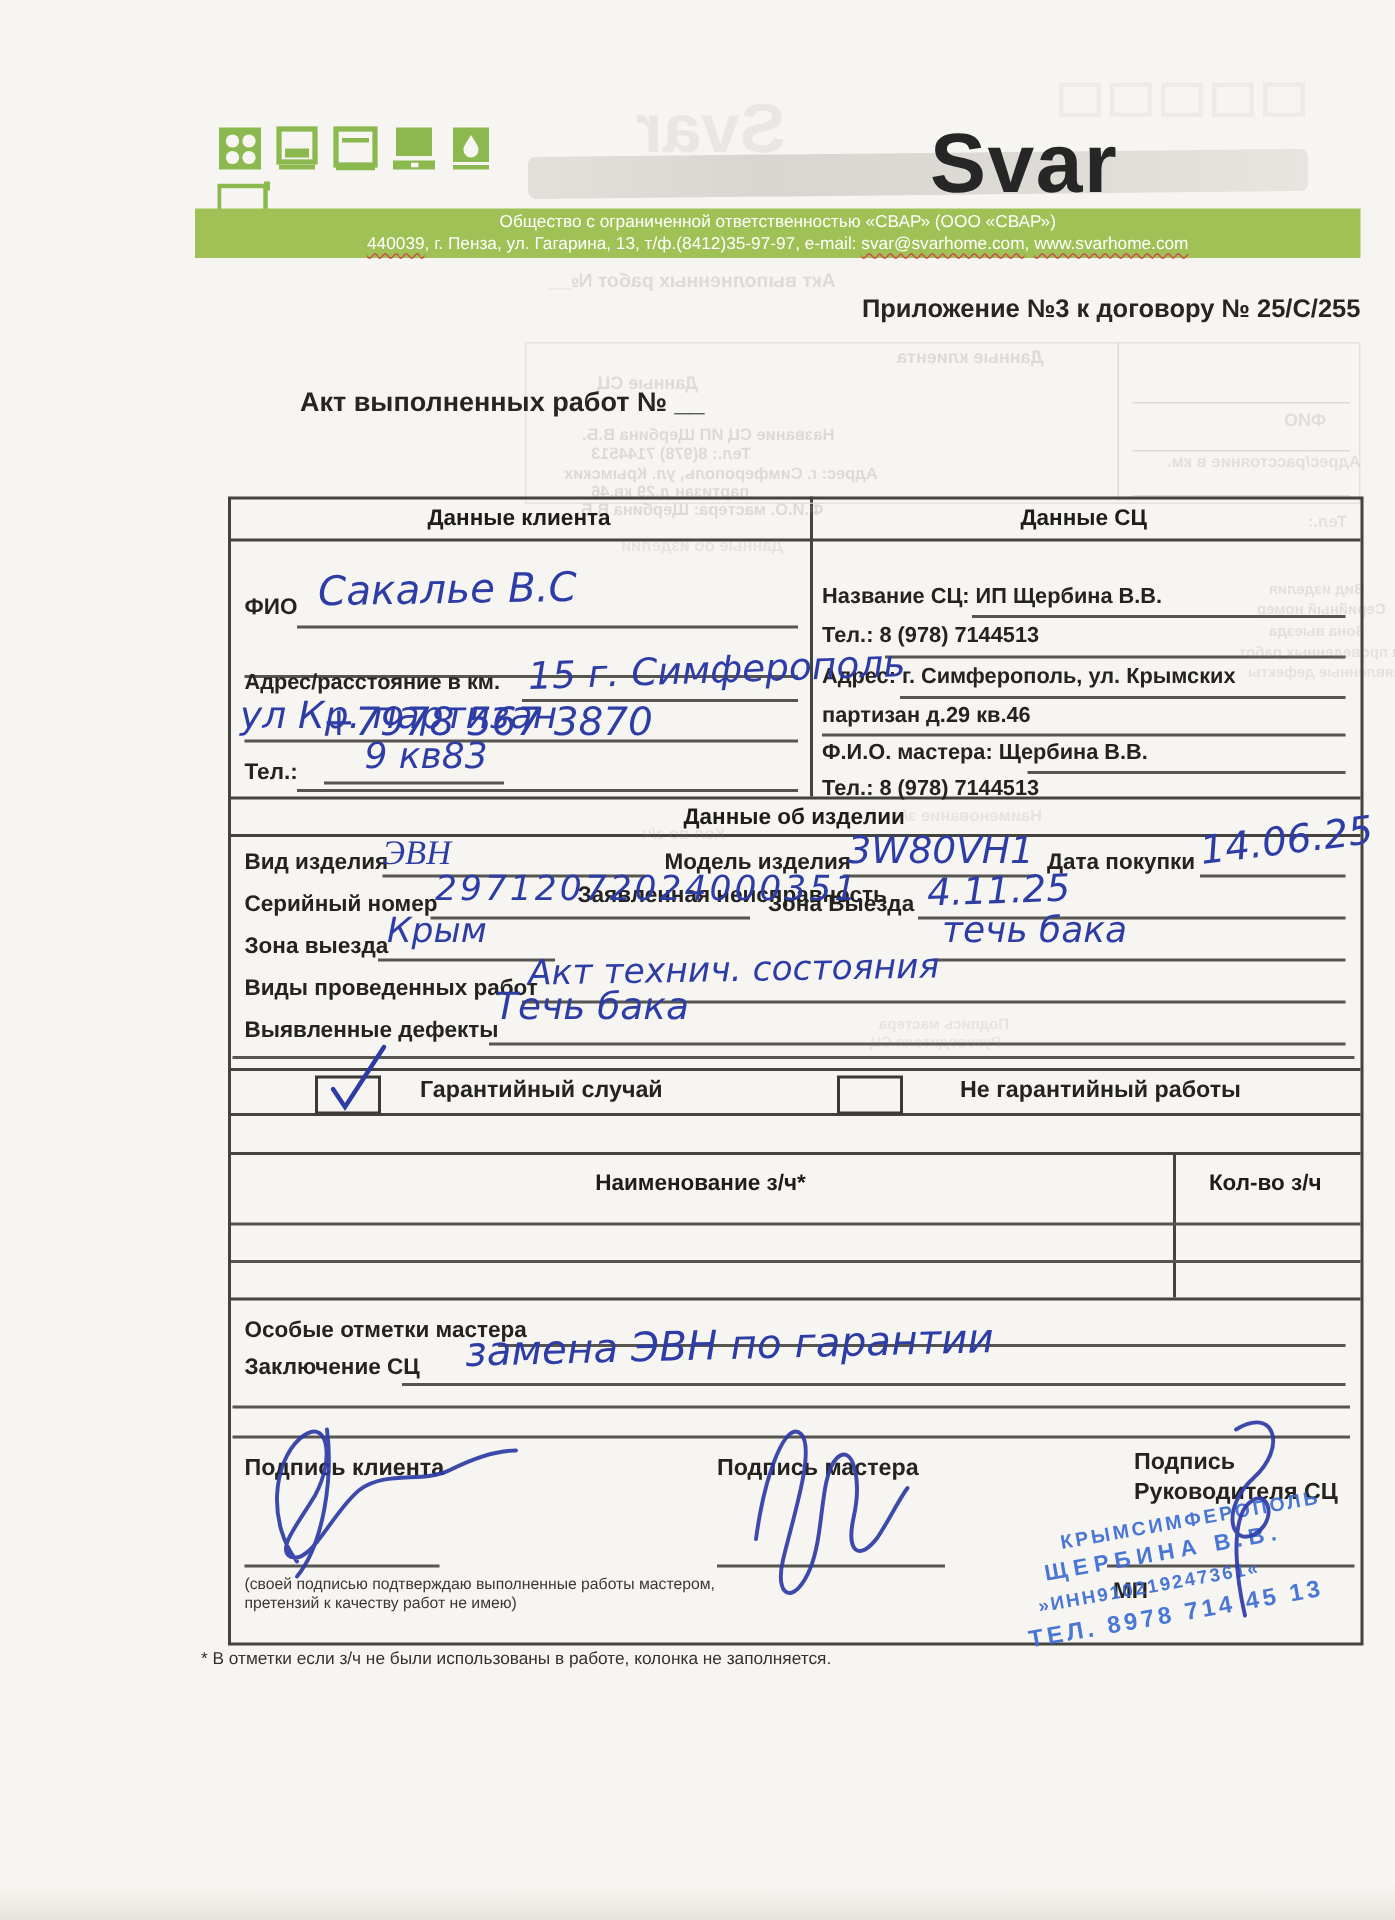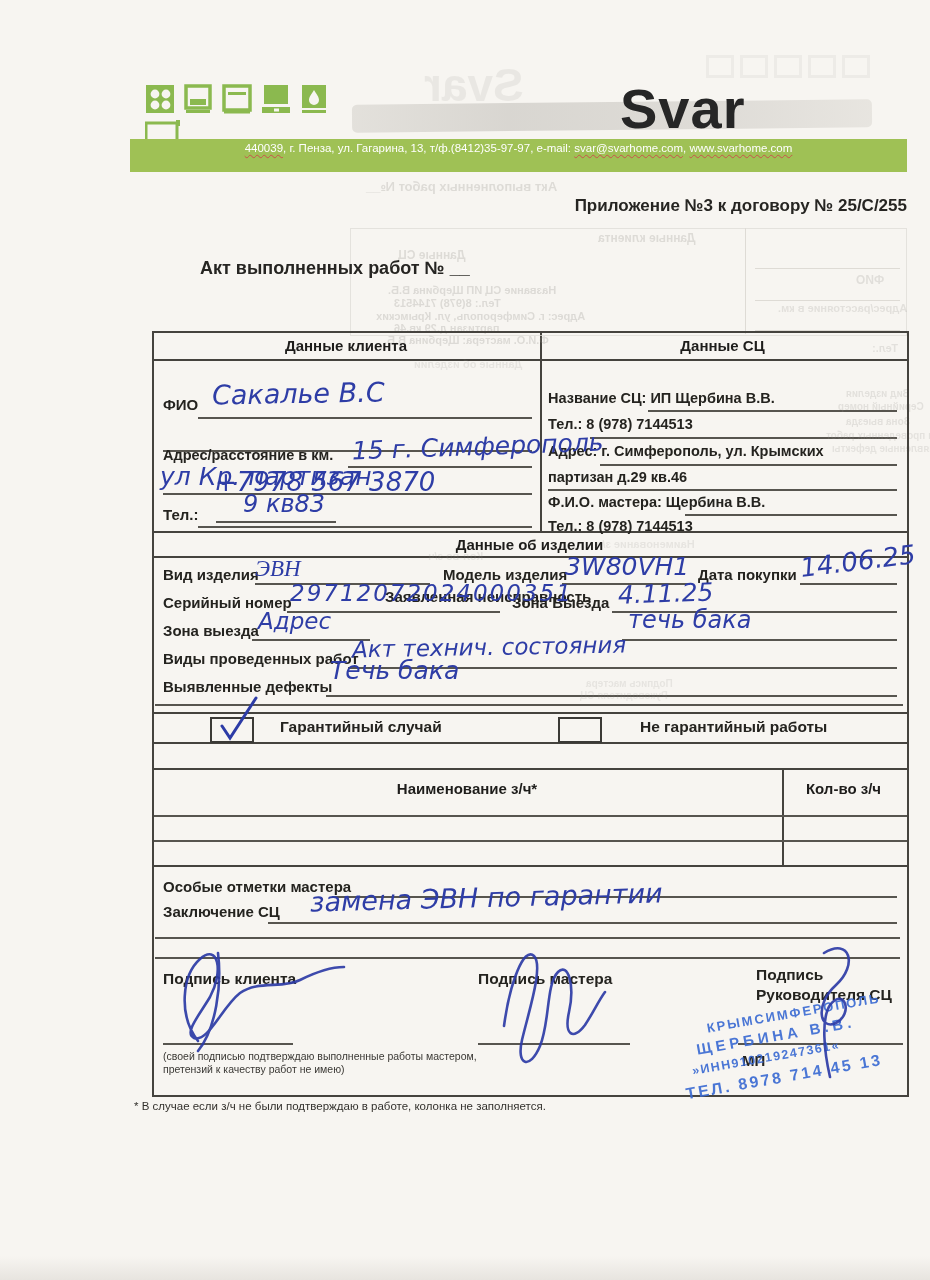--- a/index.html
+++ b/index.html
@@ -75,20 +75,21 @@
   </div>
   <div class="abs" style="left:145px;top:113px;font-size:21px;color:#85b43e;letter-spacing:1px;font-weight:normal;margin-top:33px;">Бытовая техника</div>
 
   <div class="abs" style="left:352px;top:102px;width:520px;height:28px;border-radius:5px;opacity:.5;
        background:linear-gradient(90deg,#cfccc6,#bab7b1 30%,#c6c3bd 70%,#d8d5cf);transform:rotate(-.6deg);"></div>
 
   <div class="abs" style="left:620px;top:76px;font-size:56px;font-weight:bold;color:#262626;
        letter-spacing:1px;font-family:'Liberation Sans',sans-serif;z-index:3;">Svar</div>
 
   <div class="abs banner" style="left:130px;top:139px;width:777px;height:31px;padding-top:2px;z-index:3;">
+    <div>Общество с ограниченной ответственностью «СВАР» (ООО «СВАР»)</div>
     <div><span class="wavy">440039</span><span>, г. Пенза, ул. Гагарина, 13, т/ф.(8412)35-97-97, e-mail: </span><span class="wavy">svar@svarhome.com</span><span>, </span><span class="wavy">www.svarhome.com</span></div>
   </div>
 
   <div class="abs ghosticonrow" style="left:700px;top:55px;opacity:.35;z-index:1;">
     <span></span><span></span><span></span><span></span><span></span>
   </div>
 
   <div class="abs" style="left:0;top:196px;width:907px;text-align:right;font-size:17px;font-weight:bold;z-index:3;">Приложение №3 к договору № 25/С/255</div>
 
   <div class="abs" style="left:350px;top:228px;width:555px;height:106px;border:1px solid #dedbd5;opacity:.75;z-index:1;"></div>
@@ -165,21 +166,21 @@
   <div class="line thin" style="left:800px;top:583px;width:97px;"></div>
 
   <div class="abs lbl" style="left:163px;top:594px;font-size:15px;z-index:4;">Серийный номер</div>
   <div class="hw" style="left:290px;top:580px;font-size:23px;letter-spacing:2px;">29712072024000351</div>
   <div class="line thin" style="left:287px;top:611px;width:213px;"></div>
   <div class="abs lbl" style="left:512px;top:594px;font-size:15px;z-index:4;">Зона Выезда</div>
   <div class="hw" style="left:618px;top:579px;font-size:25px;transform:rotate(-2deg);">4.11.25</div>
   <div class="line thin" style="left:612px;top:611px;width:285px;"></div>
 
   <div class="abs lbl" style="left:163px;top:622px;font-size:15px;z-index:4;">Зона выезда</div>
-  <div class="hw" style="left:258px;top:608px;font-size:23px;">Адрес</div>
+  <div class="hw" style="left:258px;top:608px;font-size:23px;">Крым</div>
   <div class="line thin" style="left:252px;top:639px;width:118px;"></div>
   <div class="abs lbl" style="left:385px;top:588px;font-size:15px;z-index:4;">Заявленная неисправность</div>
   <div class="hw" style="left:628px;top:606px;font-size:24px;">течь бака</div>
   <div class="line thin" style="left:622px;top:639px;width:275px;"></div>
 
   <div class="abs lbl" style="left:163px;top:650px;font-size:15px;z-index:4;">Виды проведенных работ</div>
   <div class="hw" style="left:352px;top:634px;font-size:23px;transform:rotate(-1deg);">Акт технич. состояния</div>
   <div class="line thin" style="left:348px;top:667px;width:549px;"></div>
 
   <div class="abs lbl" style="left:163px;top:678px;font-size:15px;z-index:4;">Выявленные дефекты</div>
@@ -242,21 +243,21 @@
   <div class="line thin" style="left:738px;top:1043px;width:165px;"></div>
   <div class="abs lbl" style="left:742px;top:1052px;font-size:15px;z-index:5;">МП</div>
 
   <div class="abs" style="left:688px;top:1024px;width:250px;transform:rotate(-10deg);transform-origin:left top;opacity:.92;z-index:5;">
     <div class="stampline" style="font-size:13px;letter-spacing:2px;margin-left:18px;">КРЫМСИМФЕРОПОЛЬ</div>
     <div class="stampline" style="font-size:15px;letter-spacing:4px;margin-left:4px;margin-top:2px;">ЩЕРБИНА В.В.</div>
     <div class="stampline" style="font-size:12.5px;letter-spacing:1.5px;margin-left:-4px;margin-top:3px;">»ИНН910219247361«</div>
     <div class="stampline" style="font-size:16px;letter-spacing:2.5px;margin-left:-14px;margin-top:3px;">ТЕЛ. 8978 714 45 13</div>
   </div>
 
-  <div class="abs" style="left:134px;top:1100px;font-size:11.5px;color:#33312d;z-index:4;">* В случае если з/ч не были подтверждаю в работе, колонка не заполняется.</div>
+  <div class="abs" style="left:134px;top:1100px;font-size:11.5px;color:#33312d;z-index:4;">* В отметки если з/ч не были использованы в работе, колонка не заполняется.</div>
 
   <div class="abs" style="left:0;top:1256px;width:930px;height:24px;background:linear-gradient(#f7f5f1,#e7e4df);"></div>
 <div class="ghost" style="left: 424px; top: 58px; font-size: 46px; opacity: 0.13;">Svar</div>
     <div class="ghost" style="left: 366px; top: 179px; font-size: 13px; opacity: 0.25;">Акт выполненных работ №__</div>
     <div class="ghost" style="left: 598px; top: 231px; font-size: 12px; opacity: 0.25;">Данные клиента</div>
     <div class="ghost" style="left: 398px; top: 248px; font-size: 12px; opacity: 0.25;">Данные СЦ</div>
     <div class="ghost" style="left: 856px; top: 273px; font-size: 12px; opacity: 0.22;">ФИО</div>
     <div class="ghost" style="left: 388px; top: 284px; font-size: 11px; opacity: 0.26;">Название СЦ ИП Щербина В.Б.</div>
     <div class="ghost" style="left: 394px; top: 297px; font-size: 11px; opacity: 0.26;">Тел.: 8(978) 7144513</div>
     <div class="ghost" style="left: 376px; top: 310px; font-size: 11px; opacity: 0.26;">Адрес: г. Симферополь, ул. Крымских</div>

